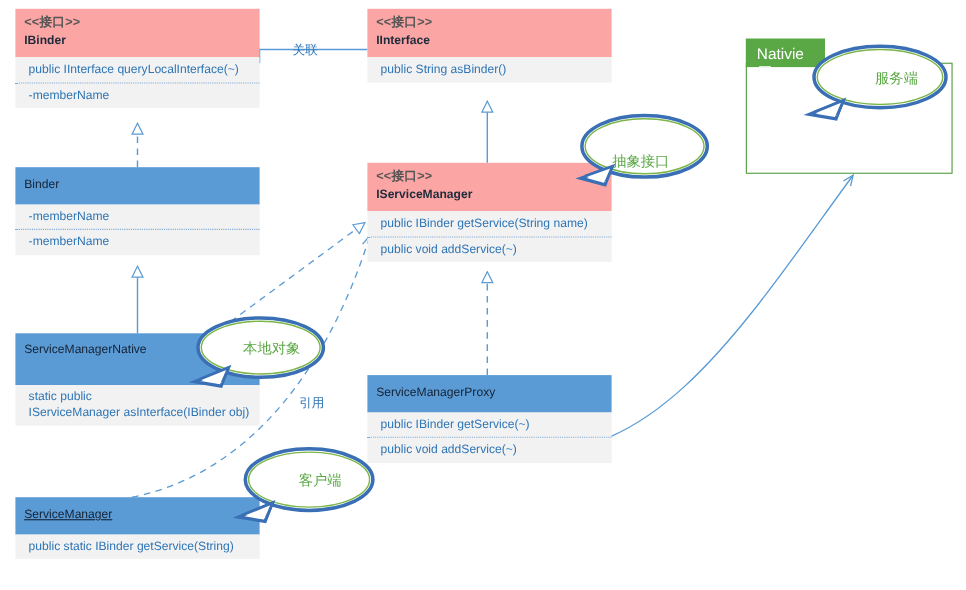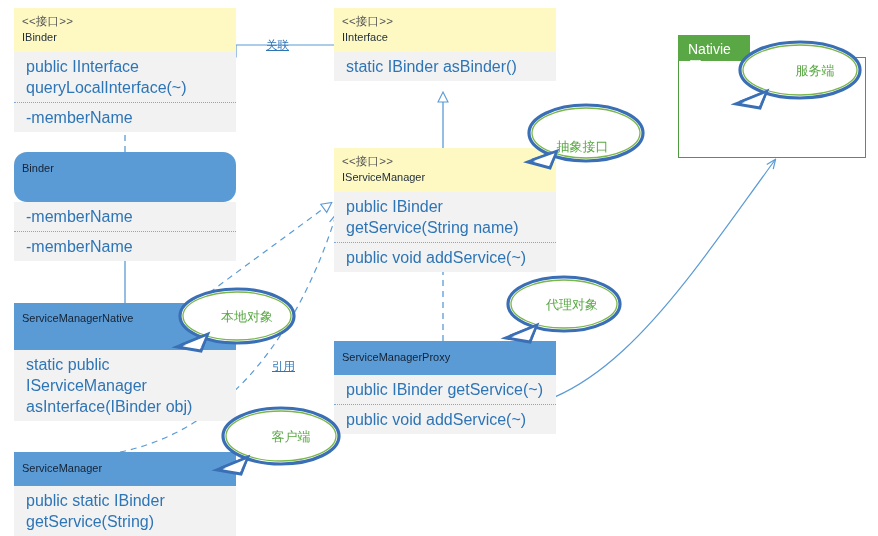--- a/index.html
+++ b/index.html
@@ -29,22 +29,23 @@
   .uml-box {
     position: absolute;
     box-sizing: border-box;
   }
   .uml-head {
     box-sizing: border-box;
     padding: 6px 8px 7px 8px;
     line-height: 1.25;
   }
   .uml-head.iface {
-    background: #fef9c3;
+    background: #fca5a5;
     color: #222222;
+    font-weight: bold;
   }
   .uml-head.cls {
     background: #5b9bd5;
     color: #13233a;
   }
   .stereo {
     font-size: 11.5px;
     color: #555555;
     letter-spacing: 0.2px;
     display: block;
@@ -57,21 +58,21 @@
   }
   .uml-head.cls .clsname {
     color: #142235;
   }
   .uml-body {
     background: #f2f2f2;
     box-sizing: border-box;
     padding: 0;
   }
   .uml-row {
-    font-size: 16px;
+    font-size: 11px;
     color: #2e75b6;
     padding: 4px 8px 4px 12px;
     line-height: 1.32;
     box-sizing: border-box;
   }
   .uml-row + .uml-row {
     border-top: 1px dotted #7fa9d4;
   }
   
   .native-box {
@@ -99,21 +100,20 @@
     font-size: 13px;
     white-space: nowrap;
     text-align: center;
   }
   
   .edge-label {
     position: absolute;
     font-size: 11.5px;
     color: #2e75b6;
     white-space: nowrap;
-    text-decoration: underline;
   }
 </style>
 </head>
 <body>
 
 <div id="canvas">
 
   <svg class="layer" viewBox="0 0 878 536">
     <defs>
       <marker id="hollowTri" markerWidth="12" markerHeight="12" refX="10" refY="6" orient="auto" markerUnits="userSpaceOnUse">
@@ -167,26 +167,26 @@
       <div class="uml-row">-memberName</div>
     </div>
   </div>
 
   <div class="uml-box" style="left:334px; top:8px; width:222px;">
     <div class="uml-head iface">
       <span class="stereo">&lt;&lt;接口&gt;&gt;</span>
       <span class="clsname">IInterface</span>
     </div>
     <div class="uml-body">
-      <div class="uml-row">static IBinder asBinder()</div>
+      <div class="uml-row">public String asBinder()</div>
     </div>
   </div>
 
   <div class="uml-box" style="left:14px; top:152px; width:222px;">
-    <div class="uml-head cls" style="padding-top:10px; padding-bottom:26px;border-radius:13px;">
+    <div class="uml-head cls" style="padding-top:10px; padding-bottom:10px;">
       <span class="clsname">Binder</span>
     </div>
     <div class="uml-body">
       <div class="uml-row">-memberName</div>
       <div class="uml-row">-memberName</div>
     </div>
   </div>
 
   <div class="uml-box" style="left:334px; top:148px; width:222px;">
     <div class="uml-head iface">
@@ -213,21 +213,21 @@
     <div class="uml-head cls" style="padding-top:10px; padding-bottom:10px;">
       <span class="clsname">ServiceManagerProxy</span>
     </div>
     <div class="uml-body">
       <div class="uml-row">public IBinder getService(~)</div>
       <div class="uml-row">public void addService(~)</div>
     </div>
   </div>
 
   <div class="uml-box" style="left:14px; top:452px; width:222px;">
-    <div class="uml-head cls" style="padding-top:10px; padding-bottom:10px;">
+    <div class="uml-head cls" style="padding-top:10px; padding-bottom:10px;text-decoration:underline;">
       <span class="clsname">ServiceManager</span>
     </div>
     <div class="uml-body">
       <div class="uml-row">public static IBinder getService(String)</div>
     </div>
   </div>
 
   <div class="native-box" style="left:678px; top:57px; width:188px; height:101px;"></div>
   <div class="native-tab" style="left:678px; top:35px; width:72px; height:26px;">Nativie层</div>
 
@@ -254,29 +254,20 @@
   <div class="callout" style="left:163px; top:285px; width:140px; height:76px;">
     <svg width="140" height="76" viewBox="0 0 140 76">
       <path d="M14,62 L44,50 L38,66 Z" fill="#ffffff" stroke="#3a6fb5" stroke-width="3"></path>
       <ellipse cx="74" cy="31" rx="57" ry="27" fill="#ffffff" stroke="#3a6fb5" stroke-width="3.2"></ellipse>
       <ellipse cx="74" cy="31" rx="54" ry="24" fill="none" stroke="#7ab648" stroke-width="1.3"></ellipse>
       <path d="M18,60 L45,49 L39,63" fill="#ffffff" stroke="#3a6fb5" stroke-width="2.6"></path>
     </svg>
     <div class="callout-text" style="left:14px; top:23px; width:140px;">本地对象</div>
   </div>
 
-  <div class="callout" style="left:492px; top:272px; width:140px; height:80px;">
-    <svg width="140" height="80" viewBox="0 0 140 80">
-      <path d="M14,66 L44,54 L38,70 Z" fill="#ffffff" stroke="#3a6fb5" stroke-width="3"></path>
-      <ellipse cx="72" cy="32" rx="56" ry="27" fill="#ffffff" stroke="#3a6fb5" stroke-width="3.2"></ellipse>
-      <ellipse cx="72" cy="32" rx="53" ry="24" fill="none" stroke="#7ab648" stroke-width="1.3"></ellipse>
-      <path d="M18,64 L45,53 L39,67" fill="#ffffff" stroke="#3a6fb5" stroke-width="2.6"></path>
-    </svg>
-    <div class="callout-text" style="left:10px; top:24px; width:140px;">代理对象</div>
-  </div>
 
   <div class="callout" style="left:205px; top:404px; width:148px; height:80px;">
     <svg width="148" height="80" viewBox="0 0 148 80">
       <path d="M12,66 L42,54 L36,70 Z" fill="#ffffff" stroke="#3a6fb5" stroke-width="3"></path>
       <ellipse cx="76" cy="32" rx="58" ry="28" fill="#ffffff" stroke="#3a6fb5" stroke-width="3.2"></ellipse>
       <ellipse cx="76" cy="32" rx="55" ry="25" fill="none" stroke="#7ab648" stroke-width="1.3"></ellipse>
       <path d="M16,64 L43,53 L37,67" fill="#ffffff" stroke="#3a6fb5" stroke-width="2.6"></path>
     </svg>
     <div class="callout-text" style="left:12px; top:24px; width:148px;">客户端</div>
   </div>

